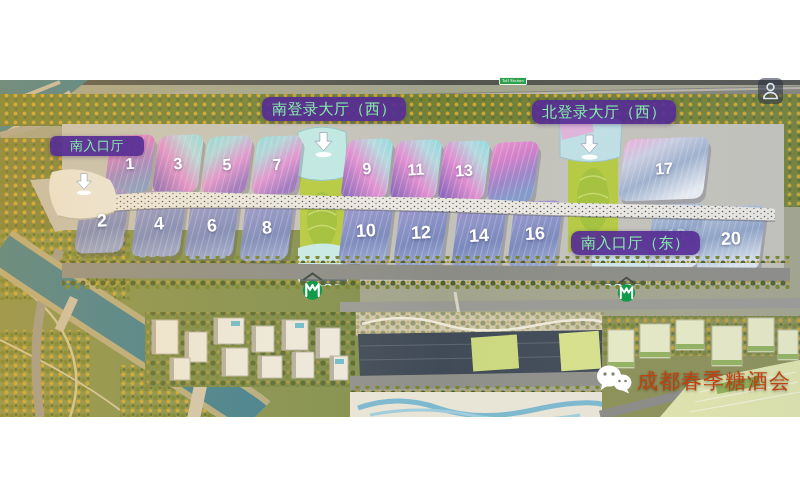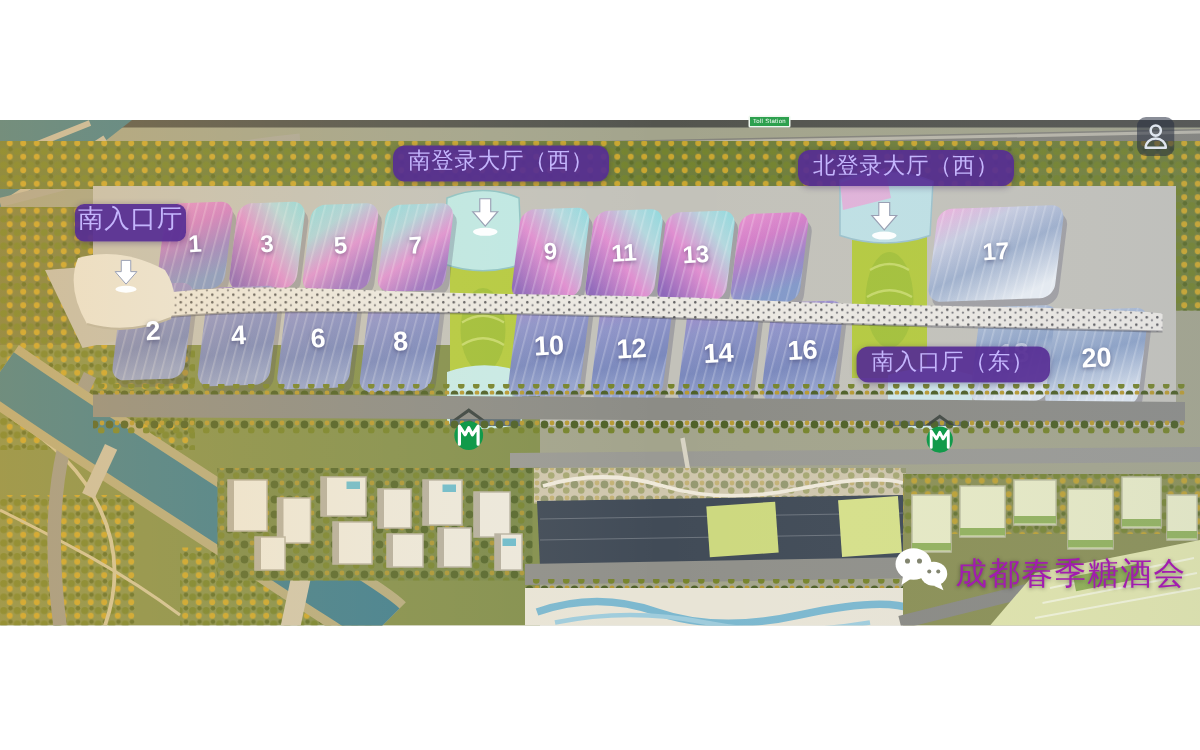--- a/index.html
+++ b/index.html
@@ -2,28 +2,28 @@
 <html><head>
 <meta charset="utf-8">
 <style>
   html,body{margin:0;padding:0;background:#ffffff;}
   .stage{position:relative;width:800px;height:500px;background:#ffffff;overflow:hidden;
          font-family:"Liberation Sans","DejaVu Sans",sans-serif;}
   .scene-svg{position:absolute;left:0;top:80px;display:block;}
   .hall-num{position:absolute;transform:translate(-50%,-50%) rotate(-3deg);color:#ffffff;
             font-weight:600;font-size:18px;text-shadow:0 1px 3px rgba(40,40,80,.5);pointer-events:none;}
   .hall-num.top{font-size:16px;}
-  .map-label{position:absolute;background:rgba(86,44,148,.92);color:#c4b5fd;border-radius:8px;
+  .map-label{position:absolute;background:rgba(86,44,148,.92);color:#86efac;border-radius:8px;
              padding:2px 10px;font-size:15px;line-height:1.35;white-space:nowrap;letter-spacing:.5px;
-             box-shadow:0 1px 4px rgba(40,20,80,.35);font-family:Liberation Mono, monospace;}
-  .map-label.small{font-size:17px;border-radius:6px;padding:1px 2px;}
+             box-shadow:0 1px 4px rgba(40,20,80,.35);}
+  .map-label.small{font-size:13px;border-radius:6px;padding:1px 20px;}
   .overlay{position:absolute;}
   .toll{position:absolute;background:#2da04e;border:1px solid #eef7ee;color:#fff;font-size:4px;
         line-height:1;padding:1px 2px;border-radius:1px;letter-spacing:.2px;}
-  .watermark{position:absolute;display:flex;align-items:center;gap:5px;color:#a21caf;}
+  .watermark{position:absolute;display:flex;align-items:center;gap:5px;color:#c2410c;}
   .wm-text{font-size:21px;font-weight:500;letter-spacing:1px;text-shadow:0 1px 3px rgba(0,0,0,.45);}
 </style>
 </head>
 <body>
 
 <div class="stage">
 
   <svg class="scene-svg" width="800" height="337" viewBox="0 0 800 337">
     <defs>
       <pattern id="pTrees" width="9" height="9" patternUnits="userSpaceOnUse">

